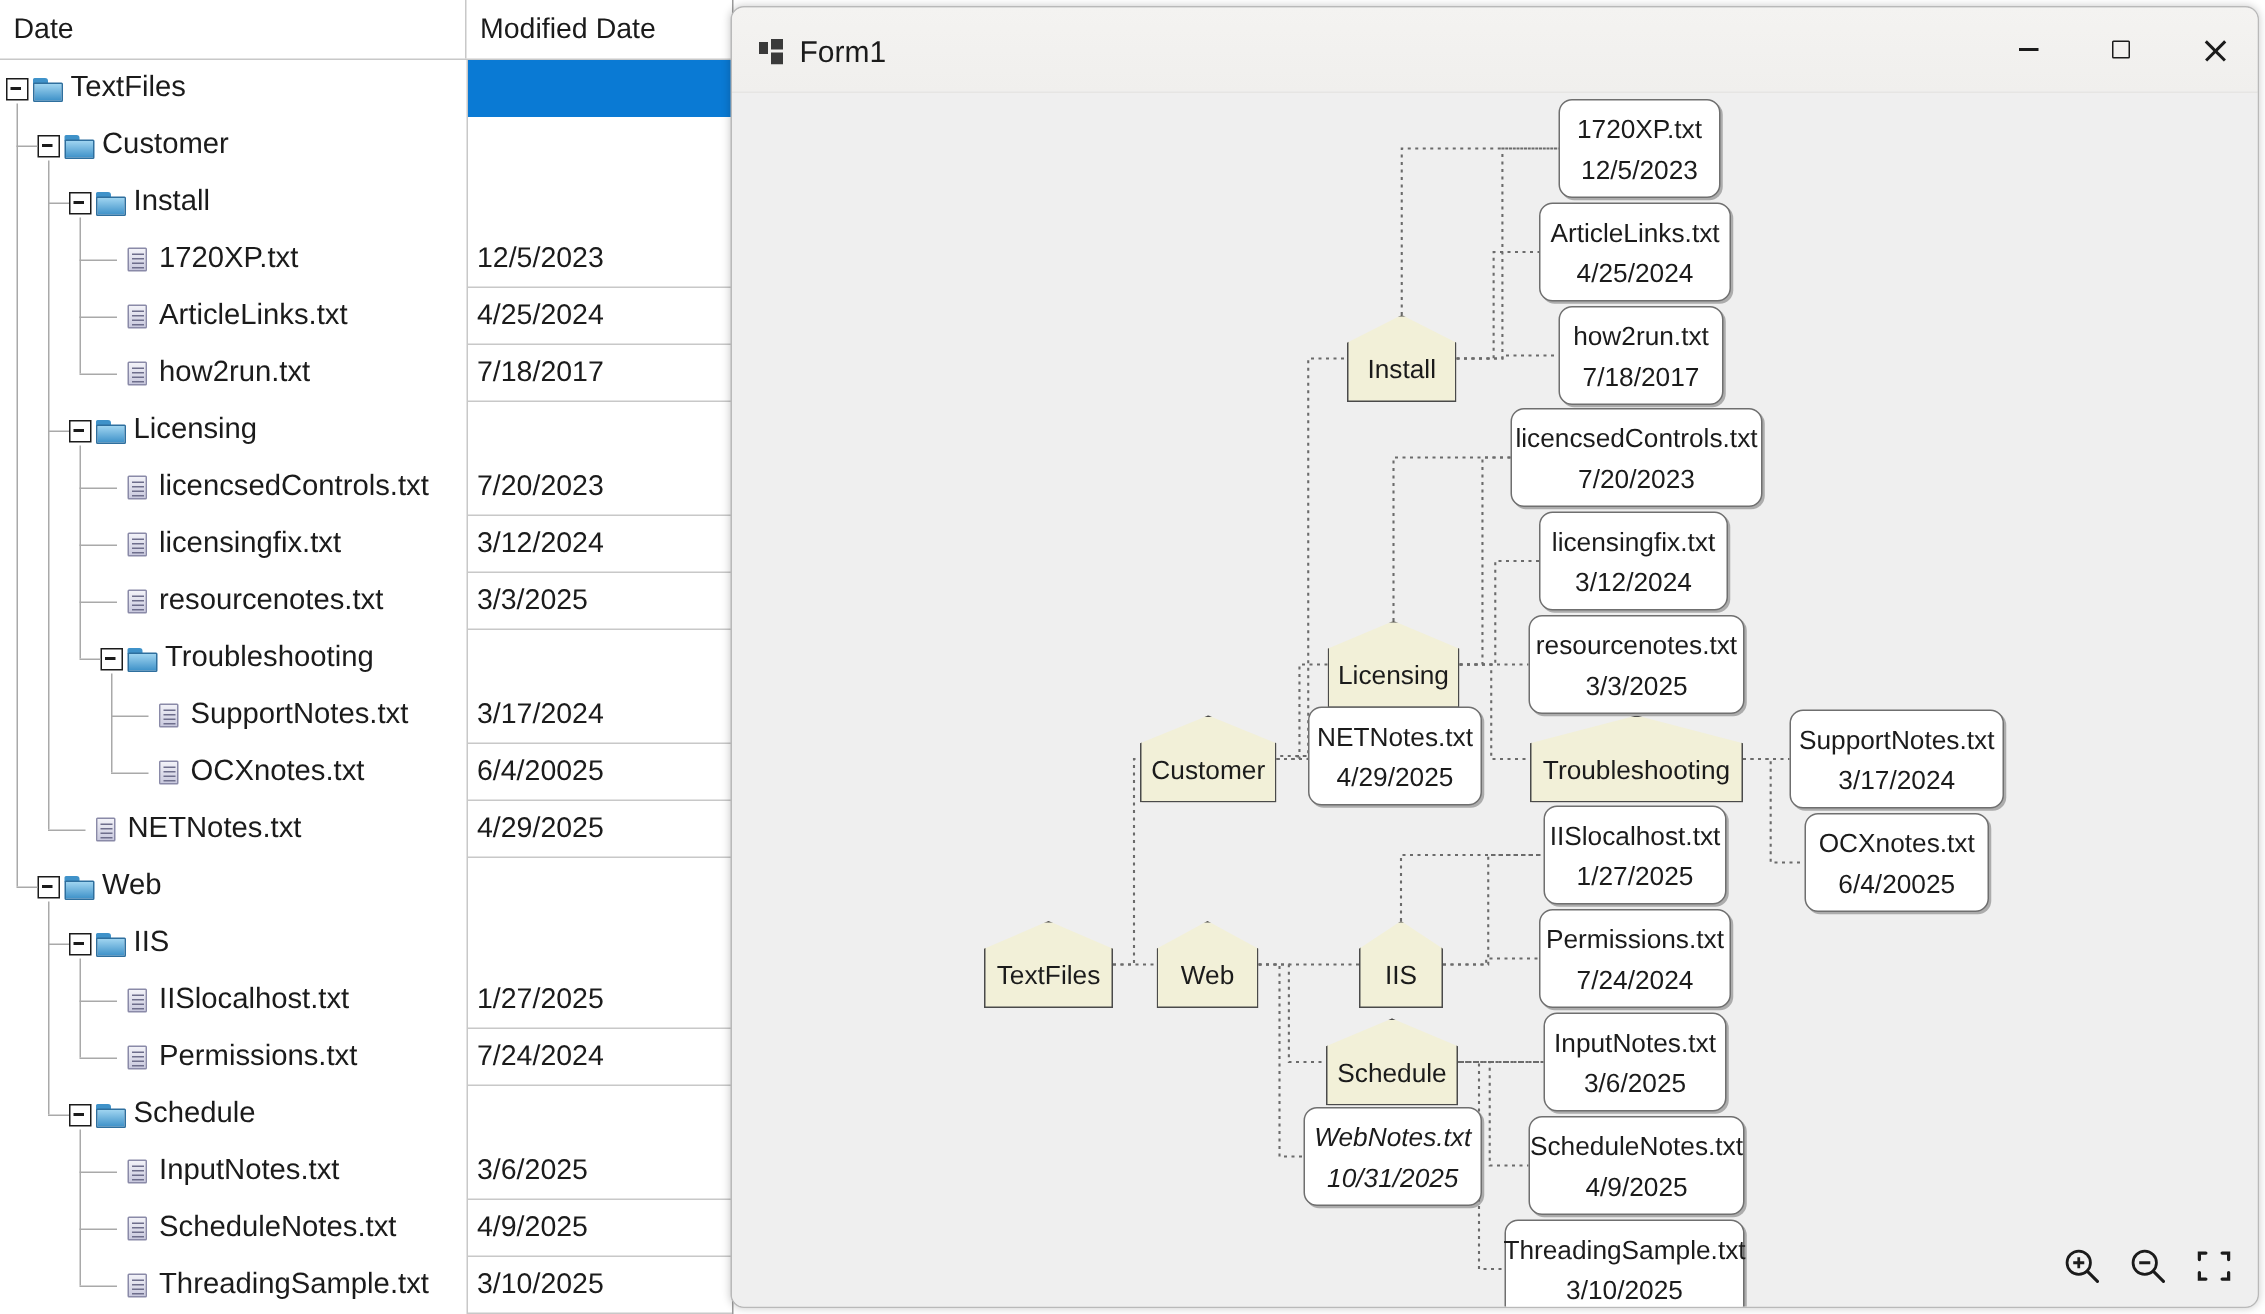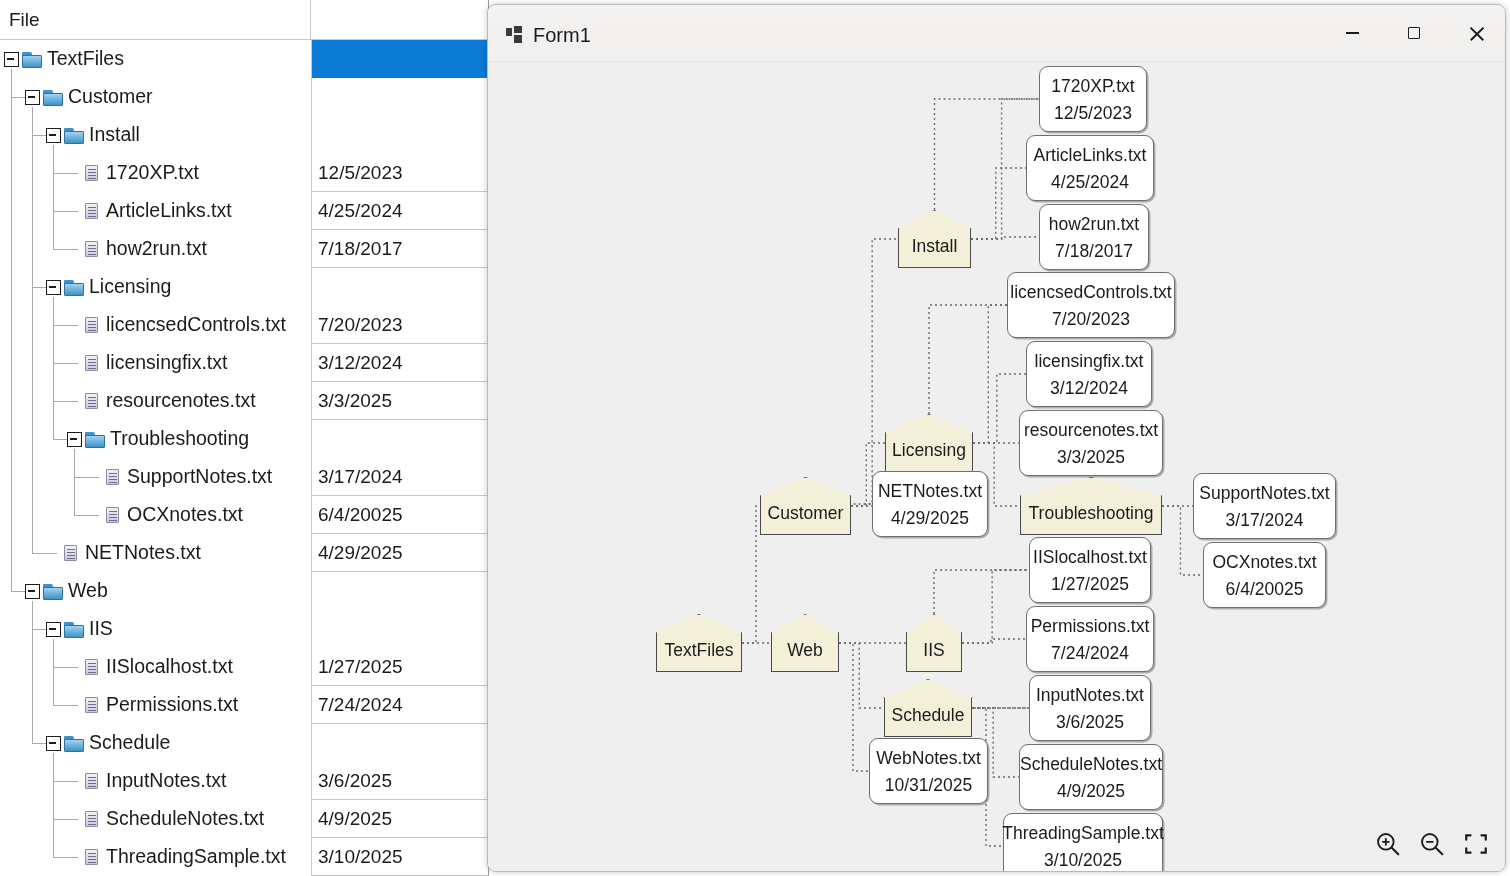--- a/index.html
+++ b/index.html
@@ -229,21 +229,22 @@
     display: flex; align-items: center; justify-content: center;
     cursor: pointer;
   }
 </style>
 </head>
 <body>
 
 <div id="tree-panel">
 
   <div id="tree-header">
-    <div class="hdr-cell" id="hdr-file">File</div>
+    <div class="hdr-cell" id="hdr-file">Date</div>
+    <div class="hdr-cell" id="hdr-date">Modified Date</div>
   </div>
 
   <div id="tree-body">
     <div id="col-sep"></div>
 
   <div class="tree-row" style="top: 0px;">
         <div style="width: 4px; flex: 0 0 auto;"></div>
         <div class="expander"></div>
         <div class="folder-ic"></div>
         <span class="row-label">TextFiles</span>
@@ -576,21 +577,21 @@
         <div class="n-name">InputNotes.txt</div>
         <div class="n-date">3/6/2025</div>
       </div>
       <div class="node node-folder" style="left: 396px; top: 617px; width: 88px; height: 58px;">
         <div class="n-name">Schedule</div>
       </div>
       <div class="node node-file" style="left: 531px; top: 682px; width: 144px; height: 66px;">
         <div class="n-name">ScheduleNotes.txt</div>
         <div class="n-date">4/9/2025</div>
       </div>
-      <div class="node node-file" style="left: 381px; top: 676px; width: 119px; height: 66px;">
+      <div class="node node-file" style="left: 381px; top: 676px; width: 119px; height: 66px; font-style: italic;">
         <div class="n-name">WebNotes.txt</div>
         <div class="n-date">10/31/2025</div>
       </div>
       <div class="node node-file" style="left: 515px; top: 751px; width: 160px; height: 66px;">
         <div class="n-name">ThreadingSample.txt</div>
         <div class="n-date">3/10/2025</div>
       </div>
     </div>
 </div>
 

